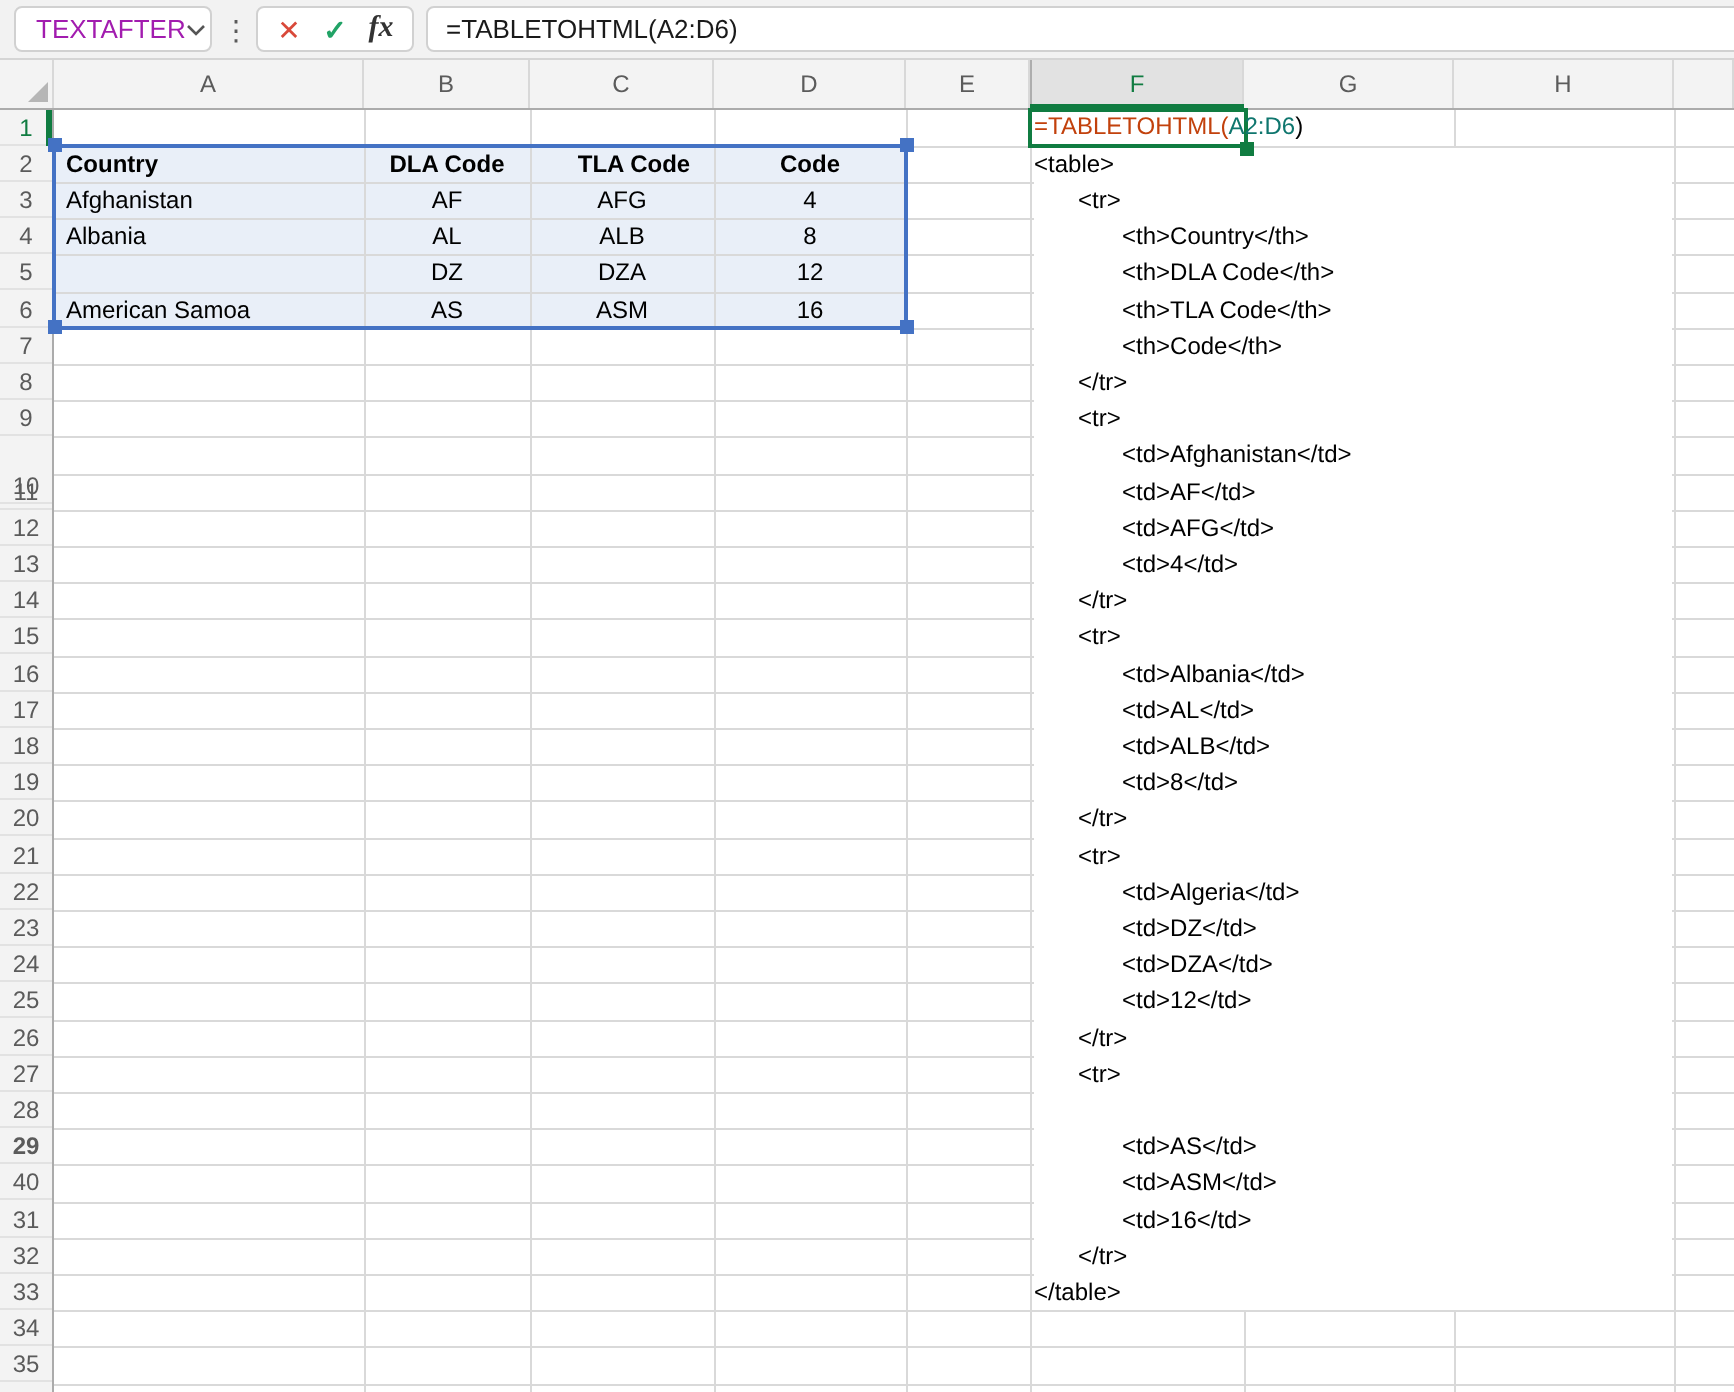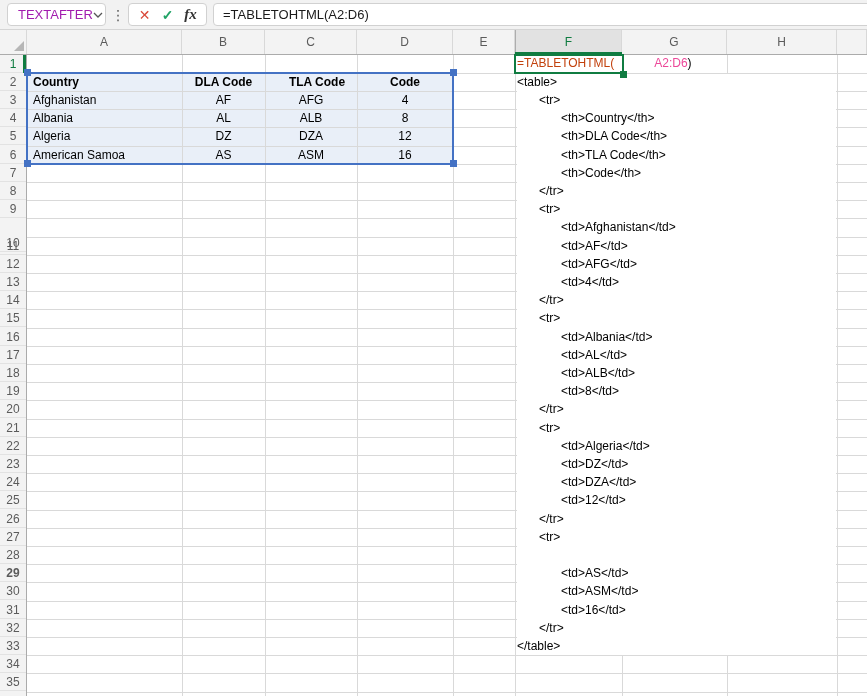--- a/index.html
+++ b/index.html
@@ -101,21 +101,21 @@
       <div class="rowhdr" style="position: absolute; box-sizing: border-box; top: 345.8px; height: 18.2px; line-height: 18.2px;">20</div>
       <div class="rowhdr" style="position: absolute; box-sizing: border-box; top: 364px; height: 18.2px; line-height: 18.2px;">21</div>
       <div class="rowhdr" style="position: absolute; box-sizing: border-box; top: 382.2px; height: 18.2px; line-height: 18.2px;">22</div>
       <div class="rowhdr" style="position: absolute; box-sizing: border-box; top: 400.4px; height: 18.2px; line-height: 18.2px;">23</div>
       <div class="rowhdr" style="position: absolute; box-sizing: border-box; top: 418.6px; height: 18.2px; line-height: 18.2px;">24</div>
       <div class="rowhdr" style="position: absolute; box-sizing: border-box; top: 436.8px; height: 18.2px; line-height: 18.2px;">25</div>
       <div class="rowhdr" style="position: absolute; box-sizing: border-box; top: 455px; height: 18.2px; line-height: 18.2px;">26</div>
       <div class="rowhdr" style="position: absolute; box-sizing: border-box; top: 473.2px; height: 18.2px; line-height: 18.2px;">27</div>
       <div class="rowhdr" style="position: absolute; box-sizing: border-box; top: 491.4px; height: 18.2px; line-height: 18.2px;">28</div>
       <div class="rowhdr" style="position: absolute; box-sizing: border-box; top: 509.6px; height: 18.2px; line-height: 18.2px; font-weight: bold;">29</div>
-      <div class="rowhdr" style="position: absolute; box-sizing: border-box; top: 527.8px; height: 18.2px; line-height: 18.2px;">30</div>
+      <div class="rowhdr" style="position: absolute; box-sizing: border-box; top: 527.8px; height: 18.2px; line-height: 18.2px;">40</div>
       <div class="rowhdr" style="position: absolute; box-sizing: border-box; top: 546px; height: 18.2px; line-height: 18.2px;">31</div>
       <div class="rowhdr" style="position: absolute; box-sizing: border-box; top: 564.2px; height: 18.2px; line-height: 18.2px;">32</div>
       <div class="rowhdr" style="position: absolute; box-sizing: border-box; top: 582.4px; height: 18.2px; line-height: 18.2px;">33</div>
       <div class="rowhdr" style="position: absolute; box-sizing: border-box; top: 600.6px; height: 18.2px; line-height: 18.2px;">34</div>
       <div class="rowhdr" style="position: absolute; box-sizing: border-box; top: 618.8px; height: 18.2px; line-height: 18.2px;">35</div>
       <div class="rowhdr" style="position: absolute; box-sizing: border-box; top: 637px; height: 18.2px; line-height: 18.2px;">36</div>
     </div>
 
   <div class="abs" id="gridlayer" style="left:0;top:0;width:867px;height:696px;">
       <div style="position: absolute; box-sizing: border-box; left: 28px; top: 73.2px; width: 425px; height: 90px; background: rgb(233, 239, 248);"></div>
@@ -176,21 +176,20 @@
       <div class="celltxt" style="position: absolute; box-sizing: border-box; left: 265px; top: 72.7px; width: 92px; height: 18.2px; line-height: 18.2px; text-align: center; padding-left: 12px; font-weight: 700;">TLA Code</div>
       <div class="celltxt" style="position: absolute; box-sizing: border-box; left: 357px; top: 72.7px; width: 96px; height: 18.2px; line-height: 18.2px; text-align: center; padding-left: 0px; font-weight: 700;">Code</div>
       <div class="celltxt" style="position: absolute; box-sizing: border-box; left: 27px; top: 90.9px; width: 155px; height: 18.2px; line-height: 18.2px; text-align: left; padding-left: 6px;">Afghanistan</div>
       <div class="celltxt" style="position: absolute; box-sizing: border-box; left: 182px; top: 90.9px; width: 83px; height: 18.2px; line-height: 18.2px; text-align: center; padding-left: 0px;">AF</div>
       <div class="celltxt" style="position: absolute; box-sizing: border-box; left: 265px; top: 90.9px; width: 92px; height: 18.2px; line-height: 18.2px; text-align: center; padding-left: 0px;">AFG</div>
       <div class="celltxt" style="position: absolute; box-sizing: border-box; left: 357px; top: 90.9px; width: 96px; height: 18.2px; line-height: 18.2px; text-align: center; padding-left: 0px;">4</div>
       <div class="celltxt" style="position: absolute; box-sizing: border-box; left: 27px; top: 109.1px; width: 155px; height: 18.2px; line-height: 18.2px; text-align: left; padding-left: 6px;">Albania</div>
       <div class="celltxt" style="position: absolute; box-sizing: border-box; left: 182px; top: 109.1px; width: 83px; height: 18.2px; line-height: 18.2px; text-align: center; padding-left: 0px;">AL</div>
       <div class="celltxt" style="position: absolute; box-sizing: border-box; left: 265px; top: 109.1px; width: 92px; height: 18.2px; line-height: 18.2px; text-align: center; padding-left: 0px;">ALB</div>
       <div class="celltxt" style="position: absolute; box-sizing: border-box; left: 357px; top: 109.1px; width: 96px; height: 18.2px; line-height: 18.2px; text-align: center; padding-left: 0px;">8</div>
-      <div class="celltxt" style="position: absolute; box-sizing: border-box; left: 27px; top: 127.3px; width: 155px; height: 18.2px; line-height: 18.2px; text-align: left; padding-left: 6px;">Algeria</div>
       <div class="celltxt" style="position: absolute; box-sizing: border-box; left: 182px; top: 127.3px; width: 83px; height: 18.2px; line-height: 18.2px; text-align: center; padding-left: 0px;">DZ</div>
       <div class="celltxt" style="position: absolute; box-sizing: border-box; left: 265px; top: 127.3px; width: 92px; height: 18.2px; line-height: 18.2px; text-align: center; padding-left: 0px;">DZA</div>
       <div class="celltxt" style="position: absolute; box-sizing: border-box; left: 357px; top: 127.3px; width: 96px; height: 18.2px; line-height: 18.2px; text-align: center; padding-left: 0px;">12</div>
       <div class="celltxt" style="position: absolute; box-sizing: border-box; left: 27px; top: 145.5px; width: 155px; height: 19px; line-height: 18.2px; text-align: left; padding-left: 6px;">American Samoa</div>
       <div class="celltxt" style="position: absolute; box-sizing: border-box; left: 182px; top: 145.5px; width: 83px; height: 18.2px; line-height: 18.2px; text-align: center; padding-left: 0px;">AS</div>
       <div class="celltxt" style="position: absolute; box-sizing: border-box; left: 265px; top: 145.5px; width: 92px; height: 18.2px; line-height: 18.2px; text-align: center; padding-left: 0px;">ASM</div>
       <div class="celltxt" style="position: absolute; box-sizing: border-box; left: 357px; top: 145.5px; width: 96px; height: 18.2px; line-height: 18.2px; text-align: center; padding-left: 0px;">16</div>
       <div class="celltxt" style="position: absolute; box-sizing: border-box; left: 517px; top: 72.7px; height: 18.2px; line-height: 18.2px; white-space: pre;">&lt;table&gt;</div>
       <div class="celltxt" style="position: absolute; box-sizing: border-box; left: 539px; top: 90.9px; height: 18.2px; line-height: 18.2px; white-space: pre;">&lt;tr&gt;</div>
       <div class="celltxt" style="position: absolute; box-sizing: border-box; left: 561px; top: 109.1px; height: 18.2px; line-height: 18.2px; white-space: pre;">&lt;th&gt;Country&lt;/th&gt;</div>
@@ -215,16 +214,16 @@
       <div class="celltxt" style="position: absolute; box-sizing: border-box; left: 561px; top: 454.9px; height: 18.2px; line-height: 18.2px; white-space: pre;">&lt;td&gt;DZ&lt;/td&gt;</div>
       <div class="celltxt" style="position: absolute; box-sizing: border-box; left: 561px; top: 473.1px; height: 18.2px; line-height: 18.2px; white-space: pre;">&lt;td&gt;DZA&lt;/td&gt;</div>
       <div class="celltxt" style="position: absolute; box-sizing: border-box; left: 561px; top: 491.3px; height: 18.2px; line-height: 18.2px; white-space: pre;">&lt;td&gt;12&lt;/td&gt;</div>
       <div class="celltxt" style="position: absolute; box-sizing: border-box; left: 539px; top: 509.5px; height: 18.2px; line-height: 18.2px; white-space: pre;">&lt;/tr&gt;</div>
       <div class="celltxt" style="position: absolute; box-sizing: border-box; left: 539px; top: 527.7px; height: 18.2px; line-height: 18.2px; white-space: pre;">&lt;tr&gt;</div>
       <div class="celltxt" style="position: absolute; box-sizing: border-box; left: 561px; top: 564.1px; height: 18.2px; line-height: 18.2px; white-space: pre;">&lt;td&gt;AS&lt;/td&gt;</div>
       <div class="celltxt" style="position: absolute; box-sizing: border-box; left: 561px; top: 582.3px; height: 18.2px; line-height: 18.2px; white-space: pre;">&lt;td&gt;ASM&lt;/td&gt;</div>
       <div class="celltxt" style="position: absolute; box-sizing: border-box; left: 561px; top: 600.5px; height: 18.2px; line-height: 18.2px; white-space: pre;">&lt;td&gt;16&lt;/td&gt;</div>
       <div class="celltxt" style="position: absolute; box-sizing: border-box; left: 539px; top: 618.7px; height: 18.2px; line-height: 18.2px; white-space: pre;">&lt;/tr&gt;</div>
       <div class="celltxt" style="position: absolute; box-sizing: border-box; left: 517px; top: 636.9px; height: 18.2px; line-height: 18.2px; white-space: pre;">&lt;/table&gt;</div>
-      <div class="celltxt" style="position: absolute; box-sizing: border-box; left: 517px; top: 54.7px; height: 18.2px; line-height: 17.2px; white-space: pre;"><span style="color: #c2410c;">=TABLETOHTML(</span><span style="color: #ec4899; padding-left: 40px;">A2:D6</span><span style="color: rgb(0, 0, 0);">)</span></div>
+      <div class="celltxt" style="position: absolute; box-sizing: border-box; left: 517px; top: 54.7px; height: 18.2px; line-height: 17.2px; white-space: pre;"><span style="color: #c2410c;">=TABLETOHTML(</span><span style="color: #0f766e;">A2:D6</span><span style="color: rgb(0, 0, 0);">)</span></div>
     </div>
 
 </div>
 
 </body></html>

